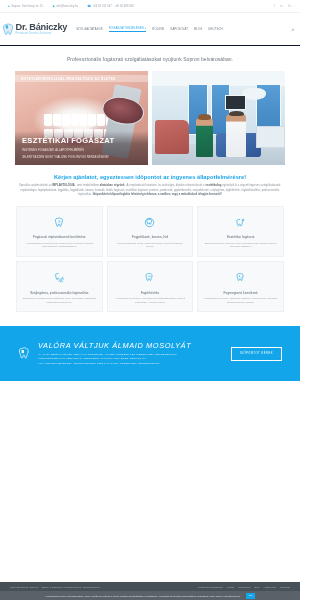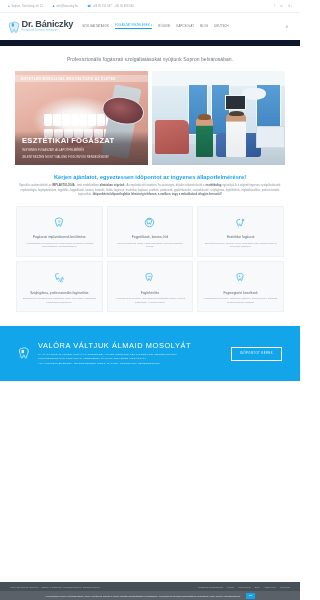--- a/index.html
+++ b/index.html
@@ -28,22 +28,22 @@
   .topbar .tb-item .ico { color: #1aa3e8; font-size: 3px; line-height: 1; }
   .topbar .tb-spacer { flex: 1; }
   .topbar .tb-social { display: flex; align-items: center; gap: 5px; color: #b5bdc4; font-size: 3px; }
 
   
   .header {
     height: 33px;
     background: #fff;
     display: flex;
     align-items: center;
-    padding: 0 9px;
-    border-bottom: 6px solid #0f172a;
+    padding: 0 3px;
+    border-bottom: 1px solid #0f172a;
   }
   .logo { display: flex; align-items: center; gap: 1.5px; }
   .logo-mark {
     width: 11px; height: 12px;
     position: relative;
     display: inline-block;
   }
   .logo-mark svg { width: 11px; height: 12px; display: block; }
   .logo-text { display: flex; flex-direction: column; line-height: 1; }
   .logo-title {
@@ -251,21 +251,21 @@
     margin-top: 14px;
     background: #12a5ea;
     height: 55px;
     display: flex;
     align-items: center;
     padding: 0 18px;
     gap: 7px;
   }
   .cta-ico { color: #fff; flex: 0 0 auto; }
   .cta-ico svg { width: 13px; height: 15px; display: block; }
-  .cta-text { flex: 1; }
+  .cta-text { flex: 1; font-style: italic; }
   .cta-h3 {
     font-size: 7.4px;
     color: #fff;
     letter-spacing: .6px;
     margin-bottom: 2.5px;
     text-transform: uppercase;
   }
   .cta-p {
     font-size: 2.5px;
     color: #dff0fb;

